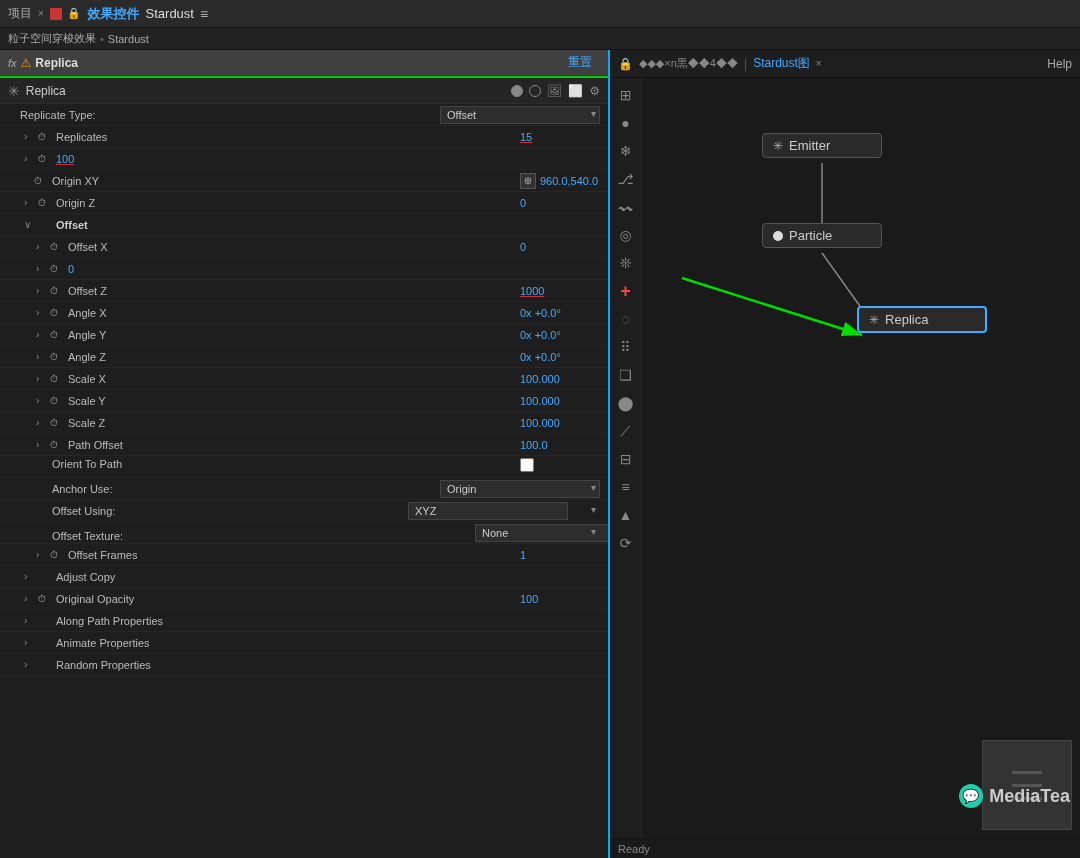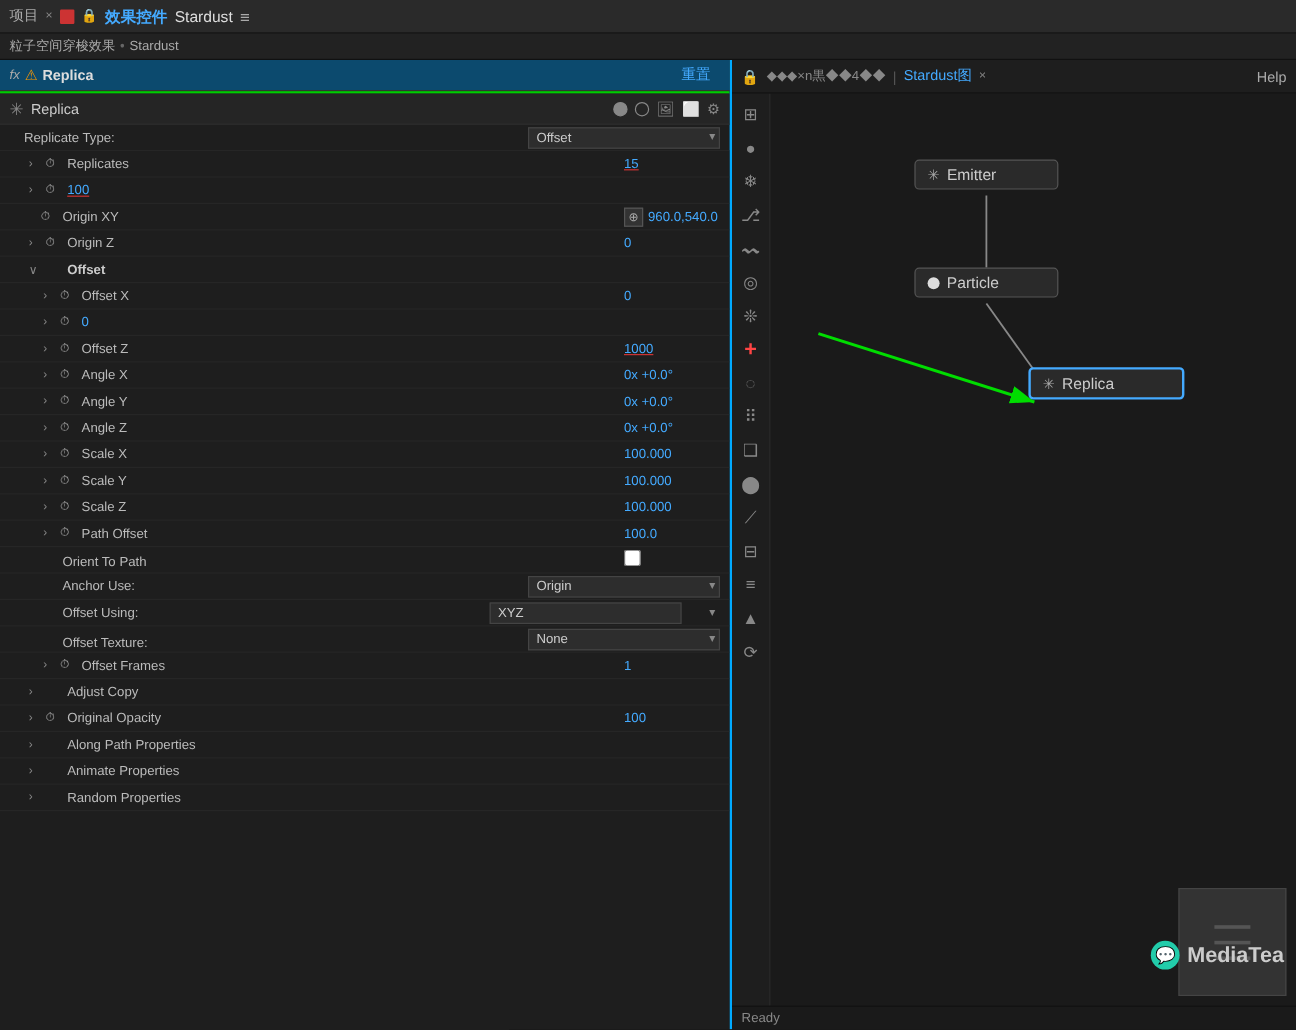--- a/index.html
+++ b/index.html
@@ -97,21 +97,21 @@
       border-right: 2px solid #0af;
       display: flex;
       flex-direction: column;
       overflow: hidden;
     }
 
     
     .fx-header {
       display: flex;
       align-items: center;
-      background: #0c4a6e;
+      background: #404040;
       height: 26px;
       padding: 0 8px;
       border-bottom: 1px solid #333;
       gap: 4px;
     }
     .fx-label {
       color: #aaa;
       font-size: 11px;
       font-style: italic;
     }
@@ -605,21 +605,21 @@
         </div>
         <div class="prop-row">
           <div style="display:flex;align-items:center;width:100%;">
             <span style="color:#888;font-size:10px;margin-right:4px;width:10px;margin-left:28px;">›</span>
             <span style="color:#aaa;font-size:10px;margin-right:4px;width:14px;">⏱</span>
             <span style="color:#bbb;font-size:11px;flex:1;font-weight:normal;">Path Offset</span>
             <span style="color:#4af;font-size:11px;min-width:80px;margin-left:36px;">100.0</span>
           </div>
         </div>
         <div class="prop-row">
-          <div style="display:flex;align-items:flex-end;width:100%;">
+          <div style="display:flex;align-items:flex-start;width:100%;">
             <span style="width:10px;margin-left:16px;display:inline-block;"></span>
             <span style="width:14px;display:inline-block;margin-right:4px;"></span>
             <span style="color:#bbb;font-size:11px;flex:1;font-weight:normal;">Orient To Path</span>
             <span style="min-width:80px;">
       <input type="checkbox" style="width: 14px; height: 14px; background: rgb(34, 34, 34); border: 1px solid rgb(102, 102, 102); cursor: pointer;">
     </span>
           </div>
         </div>
         <div class="prop-row">
           <div style="display:flex;align-items:center;width:100%;">
@@ -642,21 +642,21 @@
       <span style="position:absolute;right:4px;top:2px;color:#888;pointer-events:none;font-size:10px;">▾</span>
     </div>
           </div>
         </div>
         <div class="prop-row">
           <div style="display:flex;align-items:flex-end;width:100%;">
             <span style="width:10px;margin-left:16px;display:inline-block;"></span>
             <span style="width:14px;display:inline-block;margin-right:4px;"></span>
             <span style="color:#bbb;font-size:11px;flex:1;font-weight:normal;">Offset Texture:</span>
             <div style="position:relative;width:160px;">
-      <select style="background:#2d2d2d;border:1px solid #444;color:#ccc;font-size:11px;padding:1px 20px 1px 6px;width:160px;appearance:none;height:18px;cursor:pointer;"><option selected="">None</option><option>Layer</option></select>
+      <select style="background:#2d2d2d;border:1px solid #444;color:#ccc;font-size:11px;padding:1px 20px 1px 6px;width:160px;appearance:none;height:18px;cursor:pointer;margin-left:35px;"><option selected="">None</option><option>Layer</option></select>
       <span style="position:absolute;right:4px;top:2px;color:#888;pointer-events:none;font-size:10px;">▾</span>
     </div>
           </div>
         </div>
         <div class="prop-row">
           <div style="display:flex;align-items:center;width:100%;">
             <span style="color:#888;font-size:10px;margin-right:4px;width:10px;margin-left:28px;">›</span>
             <span style="color:#aaa;font-size:10px;margin-right:4px;width:14px;">⏱</span>
             <span style="color:#bbb;font-size:11px;flex:1;font-weight:normal;">Offset Frames</span>
             <span style="color:#4af;font-size:11px;min-width:80px;">1</span>

